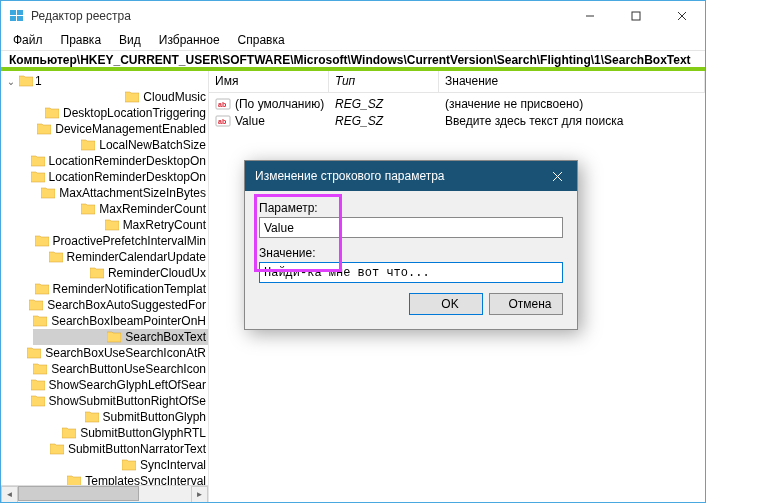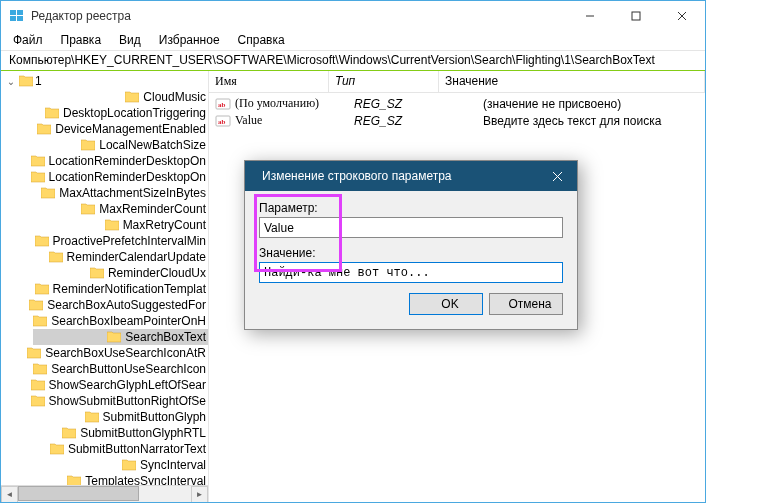--- a/index.html
+++ b/index.html
@@ -9,50 +9,50 @@
 
 .titlebar { height: 30px; background: #fff; display: flex; align-items: center; padding-left: 8px; }
 .titlebar-icon { width: 16px; height: 16px; margin-right: 6px; }
 .titlebar-text { flex: 1; font-size: 12px; color: #333; }
 .win-controls { display: flex; height: 100%; }
 .win-btn { width: 46px; height: 100%; display: flex; align-items: center; justify-content: center; color: #666; font-size: 10px; }
 
 .menubar { height: 20px; display: flex; align-items: flex-start; padding: 0 4px; gap: 2px; border-bottom: 1px solid #e5e5e5; }
 .menu-item { padding: 2px 8px; font-size: 12px; }
 
-.addressbar { height: 20px; padding: 2px 8px; font-size: 12px; background: #fff; border-bottom: 1px solid #84cc16; white-space: nowrap; overflow: hidden; }
+.addressbar { height: 20px; padding: 2px 8px; font-size: 12px; background: #fff; border-bottom: 4px solid #84cc16; white-space: nowrap; overflow: hidden; font-weight: bold; }
 
 .main { flex: 1; display: flex; overflow: hidden; }
 
 .tree-pane { width: 208px; border-right: 1px solid #e5e5e5; overflow: hidden; display: flex; flex-direction: column; }
 .tree-scroll { flex: 1; overflow: hidden; padding-top: 2px; }
 .tree-root-row { display: flex; align-items: center; height: 16px; padding-left: 4px; gap: 2px; }
 .tree-toggle { width: 12px; font-size: 10px; color: #666; text-align: center; }
 .tree-items { padding-left: 32px; }
 .tree-item { display: flex; align-items: center; height: 16px; gap: 4px; white-space: nowrap; padding: 0 2px; justify-content: flex-end; }
 .tree-item.selected { background: #d0d0d0; }
 .folder-icon { width: 14px; height: 12px; flex-shrink: 0; }
 .hscroll { height: 17px; background: #f0f0f0; display: flex; align-items: center; border-top: 1px solid #ddd; }
 .hscroll-btn { width: 17px; height: 17px; background: #f0f0f0; border: 1px solid #ccc; text-align: center; font-size: 8px; line-height: 15px; color: #666; }
 .hscroll-track { flex: 1; height: 17px; position: relative; }
 .hscroll-thumb { position: absolute; height: 15px; background: #cdcdcd; border: 1px solid #aaa; left: 0; width: 70%; top: 0; }
 
 .list-pane { flex: 1; display: flex; flex-direction: column; }
 .list-header { display: flex; height: 22px; border-bottom: 1px solid #e5e5e5; }
 .list-col { padding: 3px 6px; border-right: 1px solid #e5e5e5; font-size: 12px; }
-.col-name { width: 120px; font-family: Liberation Serif, serif; }
+.col-name { width: 120px; }
 .col-type { width: 110px; font-style: italic; }
 .col-value { flex: 1; }
 .list-rows { flex: 1; padding-top: 2px; }
-.list-row { display: flex; height: 17px; align-items: center; gap: 19px; }
+.list-row { display: flex; height: 17px; align-items: center; }
 .list-cell { padding: 0 6px; font-size: 12px; overflow: hidden; white-space: nowrap; }
 .value-icon { width: 16px; height: 16px; margin-right: 4px; flex-shrink: 0; }
 
 .dialog { position: absolute; left: 244px; top: 160px; width: 334px; background: #f0f0f0; border: 1px solid #888; box-shadow: 4px 4px 18px rgba(0,0,0,0.35); }
-.dialog-titlebar { height: 30px; background: #1a5276; color: #fff; display: flex; align-items: center; padding-left: 17px; font-size: 12px; }
+.dialog-titlebar { height: 30px; background: #1a5276; color: #fff; display: flex; align-items: center; padding-left: 10px; font-size: 12px; }
 .dialog-title { flex: 1; }
 .dialog-close { width: 40px; height: 100%; display: flex; align-items: center; justify-content: center; color: #fff; }
 .dialog-body { padding: 10px 14px 14px 14px; position: relative; }
 .dlg-label { font-size: 12px; margin-bottom: 2px; }
 .dlg-input { width: 100%; height: 21px; border: 1px solid #888; background: #fff; font-size: 12px; padding: 2px 4px; font-family: inherit; }
 .dlg-input.readonly { background: #fff; }
 .dlg-input.active { border-color: #0078d7; font-family: Liberation Mono, monospace; }
 .dlg-field { margin-bottom: 8px; }
 .dlg-buttons { display: flex; justify-content: flex-end; gap: 6px; margin-top: 10px; }
 .dlg-btn { width: 74px; height: 22px; border: 1px solid #888; background: #e1e1e1; font-size: 12px; font-family: inherit; padding-left: 8px; }

